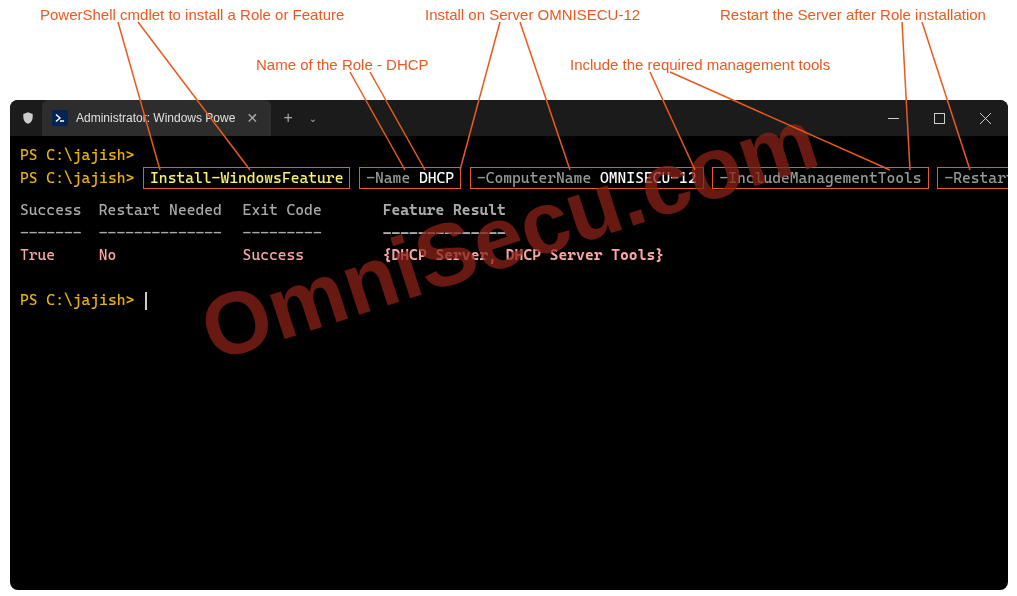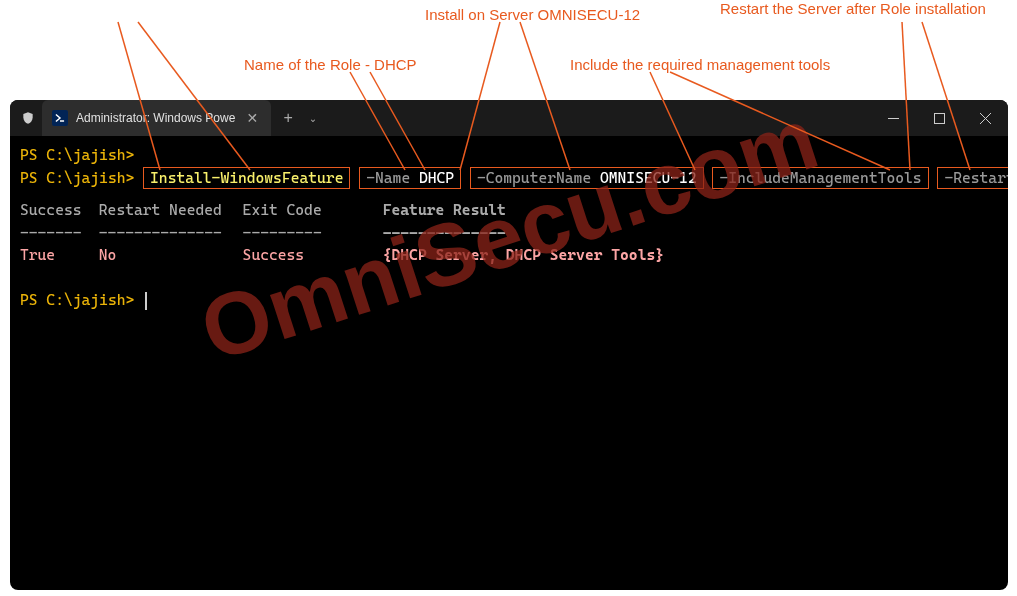--- a/index.html
+++ b/index.html
@@ -175,24 +175,25 @@
       width: 1017px;
       height: 200px;
       pointer-events: none;
       z-index: 11;
     }
   </style>
 </head>
 <body>
 
 <div class="annotations">
-  <div class="annotation" style="top:56px; left:244px;">Name of the Role - DHCP</div>
+  <div class="annotation" style="top:6px; left:40px;">PowerShell cmdlet to install a Role or Feature</div>
+  <div class="annotation" style="top:56px; left:256px;">Name of the Role - DHCP</div>
   <div class="annotation" style="top:6px; left:425px;text-align:center;">Install on Server OMNISECU-12</div>
   <div class="annotation" style="top:56px; left:570px;">Include the required management tools</div>
-  <div class="annotation" style="top:0; left:720px;text-align:center;">Restart the Server after Role installation</div>
+  <div class="annotation" style="top:6px; left:720px;text-align:center;">Restart the Server after Role installation</div>
 </div>
 
 <svg class="pointer-svg">
   <g stroke="#e85a1f" stroke-width="1.5" fill="none">
     <line x1="118" y1="22" x2="160" y2="170"></line>
     <line x1="138" y1="22" x2="250" y2="170"></line>
     <line x1="350" y1="72" x2="405" y2="170"></line>
     <line x1="370" y1="72" x2="425" y2="170"></line>
     <line x1="500" y1="22" x2="460" y2="170"></line>
     <line x1="520" y1="22" x2="570" y2="170"></line>

